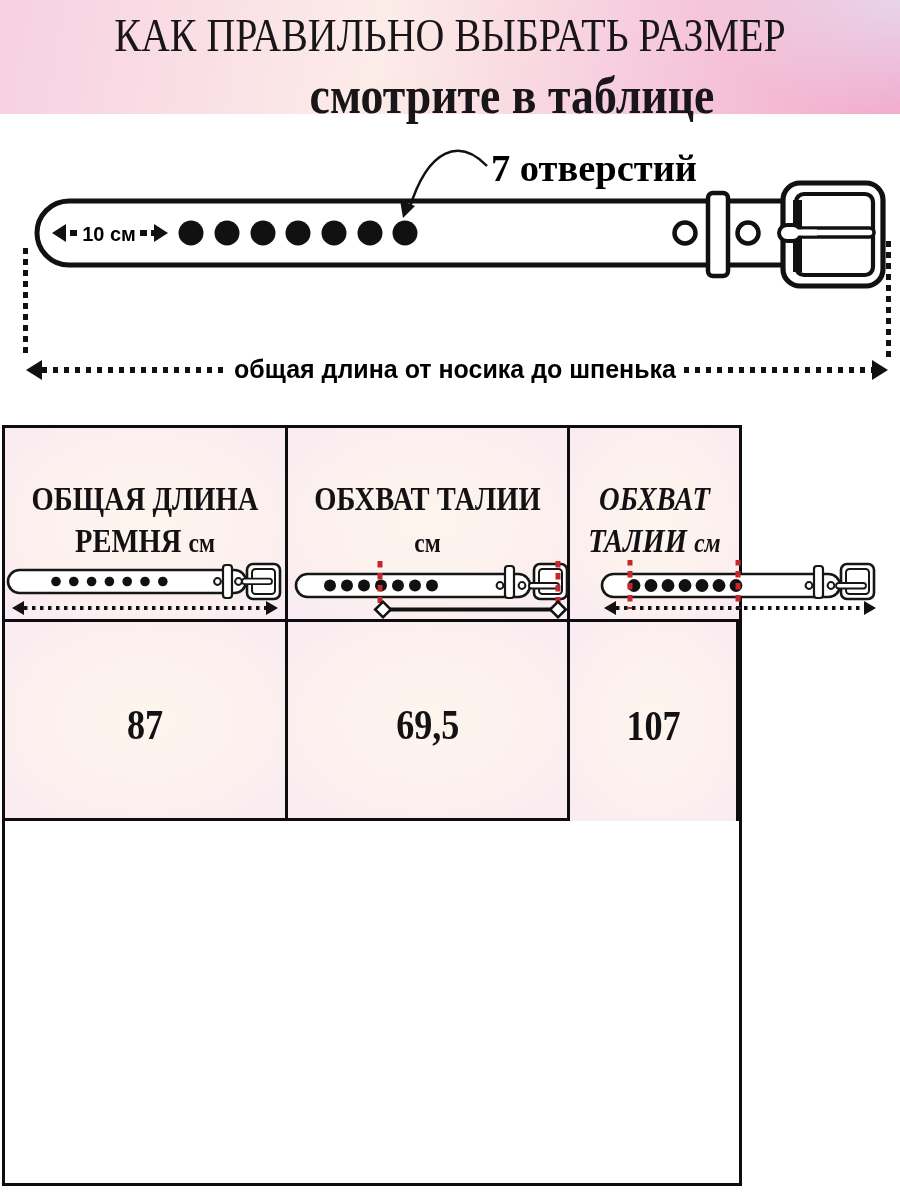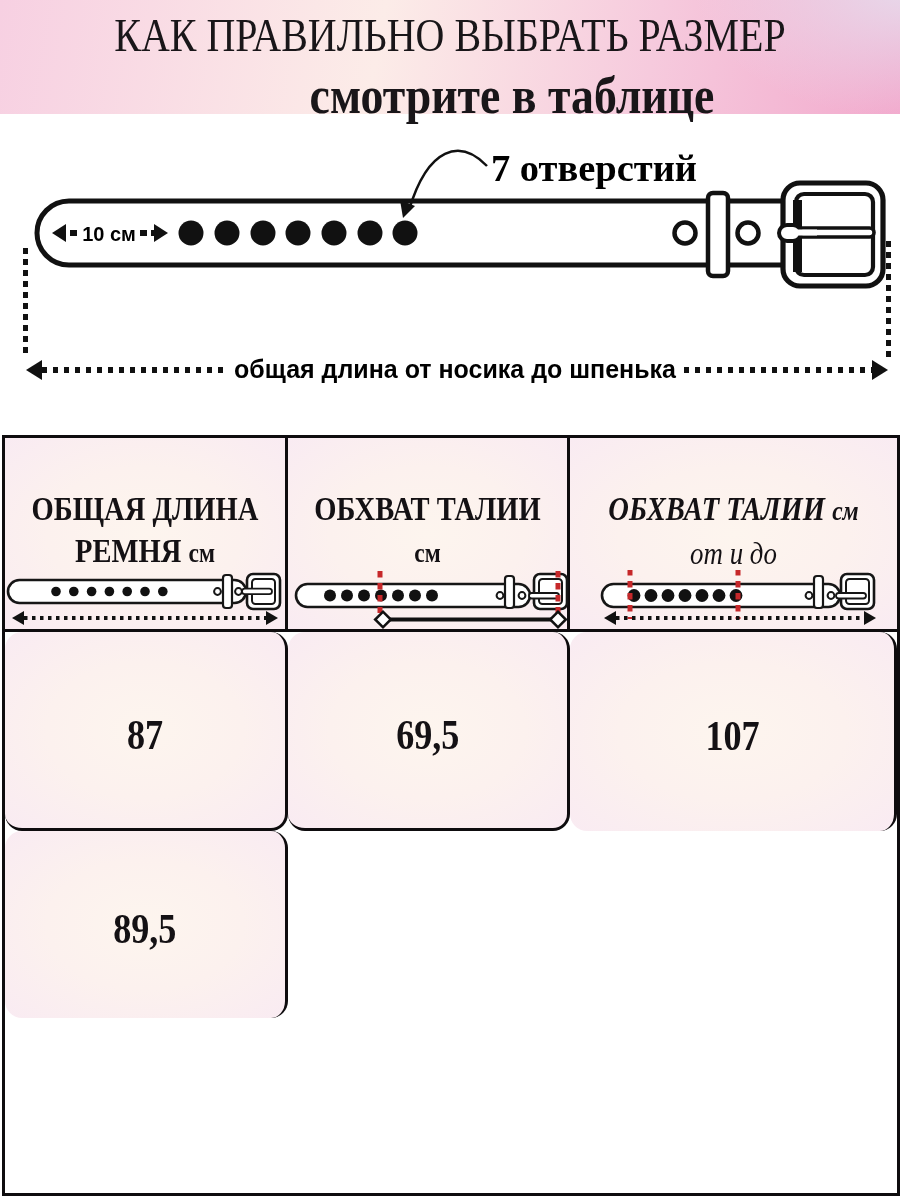--- a/index.html
+++ b/index.html
@@ -7,31 +7,31 @@
        font-family:"Liberation Serif", serif;color:#141114;position:relative;}
   .hdr{position:absolute;left:0;top:0;width:900px;height:114px;
        background:radial-gradient(ellipse 330px 200px at 101% -10%,rgba(230,222,238,0.9) 0%,rgba(230,222,238,0) 65%),linear-gradient(100deg,#f7d0e2 0%,#fcece8 42%,#f6cadd 72%,#f2aacd 100%);
        text-align:center;}
   .hdr h1{margin:6px;height:57px;position:relative;font-size:47px;font-weight:normal;color:#191619;}
   .hdr h1 span{position:absolute;left:50%;top:2px;white-space:nowrap;
        transform:translateX(-50%) scaleX(0.85);transform-origin:50% 50%;}
   .hdr h2{margin:7px 0 0 8px;font-size:52px;line-height:52px;font-weight:bold;color:#191619;}
   .hdr h2 span{display:inline-block;white-space:nowrap;transform:translateX(58px) scaleX(0.88);transform-origin:50% 50%;}
   .diagram{position:absolute;left:0;top:114px;width:900px;height:321px;}
-  .tbl{position:absolute;left:2px;top:435px;width:898px;height:761px;
+  .tbl{position:absolute;left:2px;top:425px;width:740px;height:761px;
        border:3px solid #0e0c0e;box-sizing:border-box;
        display:grid;grid-template-columns:283px 282px 1fr;
        grid-template-rows:194px 199px 187px 1fr;}
   .cell{border-right:3px solid #0e0c0e;border-bottom:3px solid #0e0c0e;
        background:radial-gradient(ellipse 70% 70% at 50% 50%,#fdf5ee 0%,#fcf1ee 50%,#f9ebf2 100%);
        position:relative;}
   .cell.last{border-right:none;font-style:italic;}
   .cell.bot{border-bottom:none;}
   .num{display:flex;align-items:center;justify-content:center;
-       font-size:42px;font-weight:bold;padding-top:9px;box-sizing:border-box;border-radius:17px;}
+       font-size:42px;font-weight:bold;padding-top:9px;box-sizing:border-box;}
   .num span{display:inline-block;transform:scaleX(0.86);}
   .htitle{position:absolute;left:0;top:50px;width:100%;text-align:center;
        font-weight:bold;font-size:34px;line-height:42px;
        transform:scaleX(0.84);transform-origin:50% 50%;}
   .htitle .sm{font-size:28px;}
   .subt{font-weight:normal;font-size:32px;}
 </style>
 </head>
 <body>
 
@@ -223,17 +223,14 @@
     </div>
 
 
 
 
 
   <div class="cell num bot">
       <span>107</span>
     </div>
 
-  <div class="cell num bot">
-      <span>89,5</span>
-    </div>
 
 </div>
 
 </body></html>

